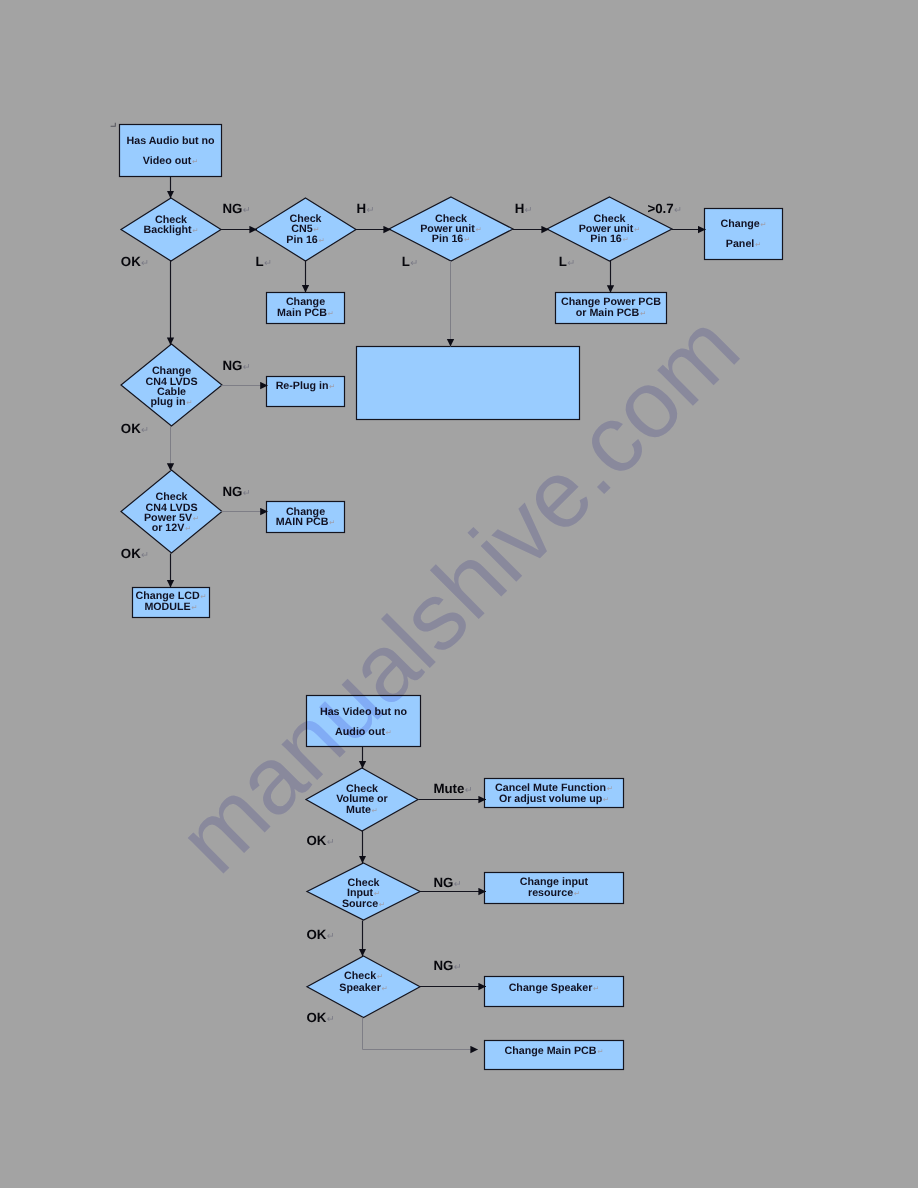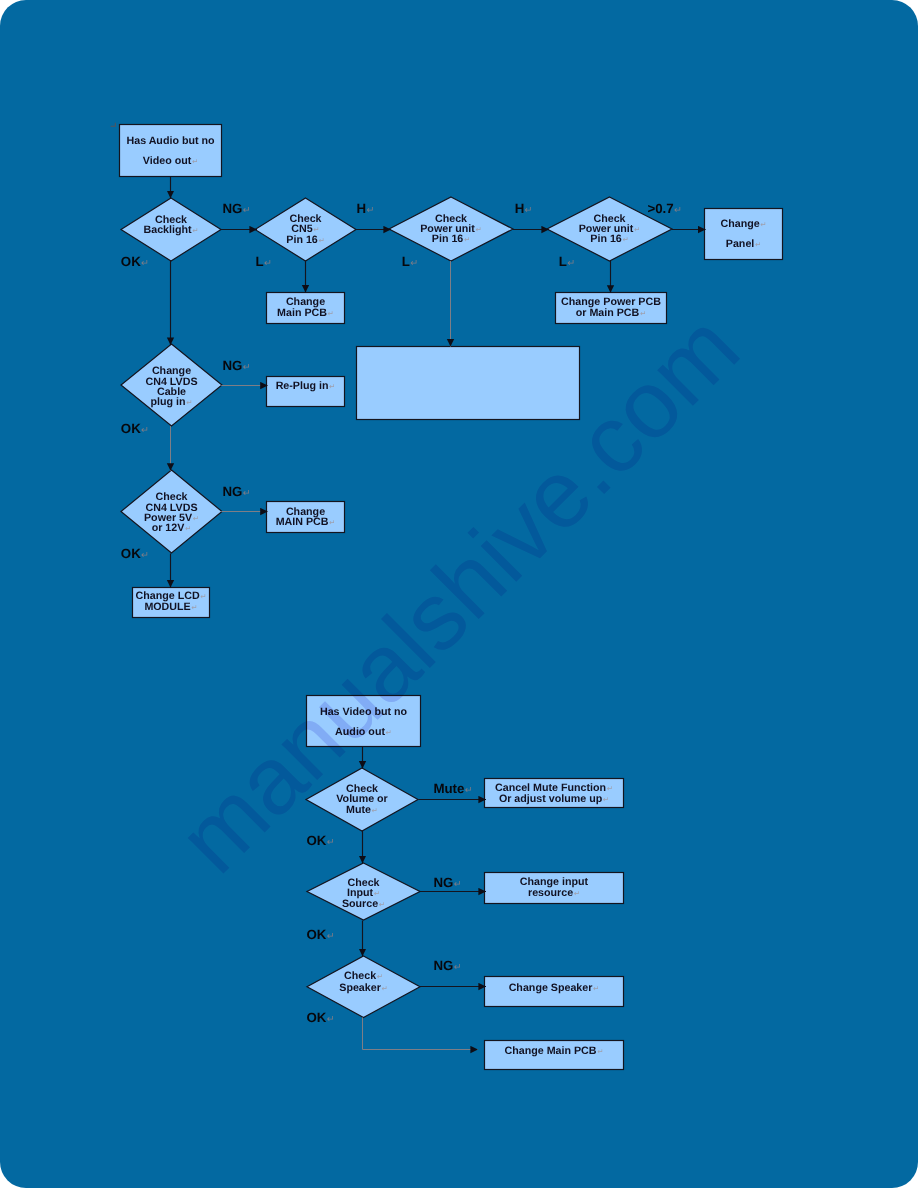--- a/index.html
+++ b/index.html
@@ -1,20 +1,20 @@
 <!DOCTYPE html>
 <html><head>
 <meta charset="utf-8">
 <title>Troubleshooting Flowchart</title>
 <style>
   html,body{margin:0;padding:0;background:#ffffff;}
   body{width:918px;height:1188px;overflow:hidden;
        font-family:"Liberation Sans",sans-serif;
        -webkit-font-smoothing:antialiased;text-rendering:geometricPrecision;}
-  #page{position:relative;width:918px;height:1188px;background:#0369a1;border-radius:26px;}
+  #page{position:relative;width:918px;height:1188px;background:#a3a3a3;}
   #wm{position:absolute;left:0;top:0;width:918px;height:1188px;pointer-events:none;
       mix-blend-mode:multiply;z-index:5;}
   #wm text{font-family:"Liberation Sans",sans-serif;font-weight:400;}
   #chart{position:absolute;left:0;top:0;width:918px;height:1188px;}
   .node-text{font-family:"Liberation Sans",sans-serif;font-size:10.7px;font-weight:bold;
              fill:#111122;text-anchor:middle;}
   .edge-label{font-family:"Liberation Sans",sans-serif;font-size:13.3px;font-weight:bold;
               fill:#07070c;}
   .pil{font-size:7.5px;fill:#9fa0ae;font-weight:normal;}
   .pil2{font-size:9.5px;fill:#7b7b86;font-weight:normal;}

